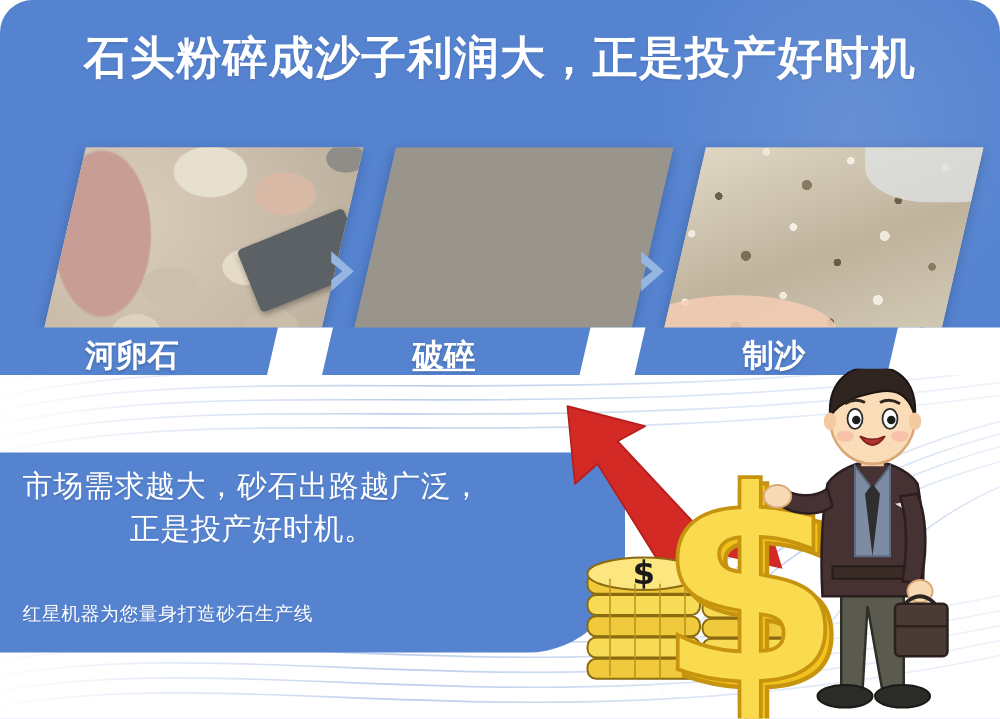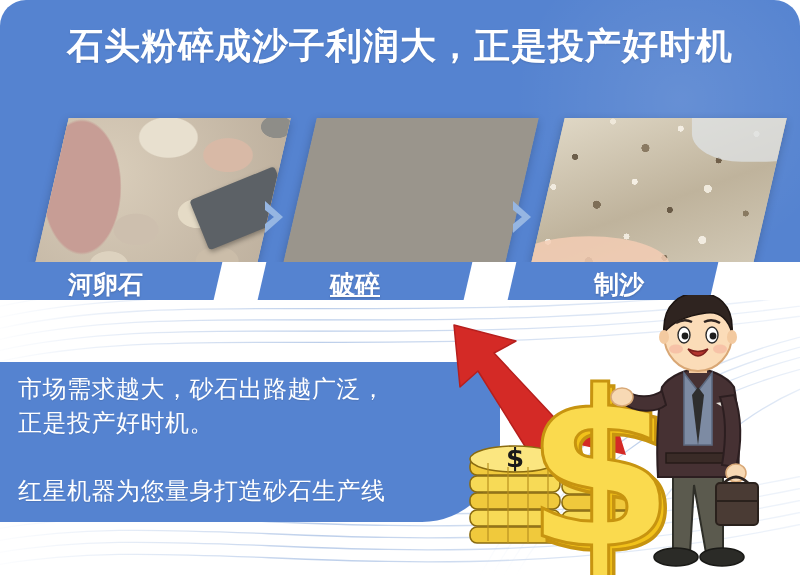--- a/index.html
+++ b/index.html
@@ -164,22 +164,22 @@
     position:absolute;left:0;top:362px;width:500px;height:160px;
     background:#5583d0;border-bottom-right-radius:78px;
     border-top-right-radius:6px;
   }
   .copy{
     position:absolute;left:18px;color:#ffffff;
     font-family:"DejaVu Sans","Liberation Sans",sans-serif;
     font-size:24px;line-height:34px;letter-spacing:.5px;white-space:nowrap;
     text-shadow:0 1px 1px rgba(0,0,0,.10);
   }
-  #copy1{top:10px;}
-  #copy2{top:112px;font-size:24px;}
+  #copy1{top:10px;text-align:center;}
+  #copy2{top:112px;font-size:15px;}
 
   
   .illus{position:absolute;left:430px;top:295px;width:370px;height:280px;}
 </style>
 </head>
 <body>
 
 <div id="stage">
 
   <svg class="swoosh" width="800" height="575" viewBox="0 0 800 575">

